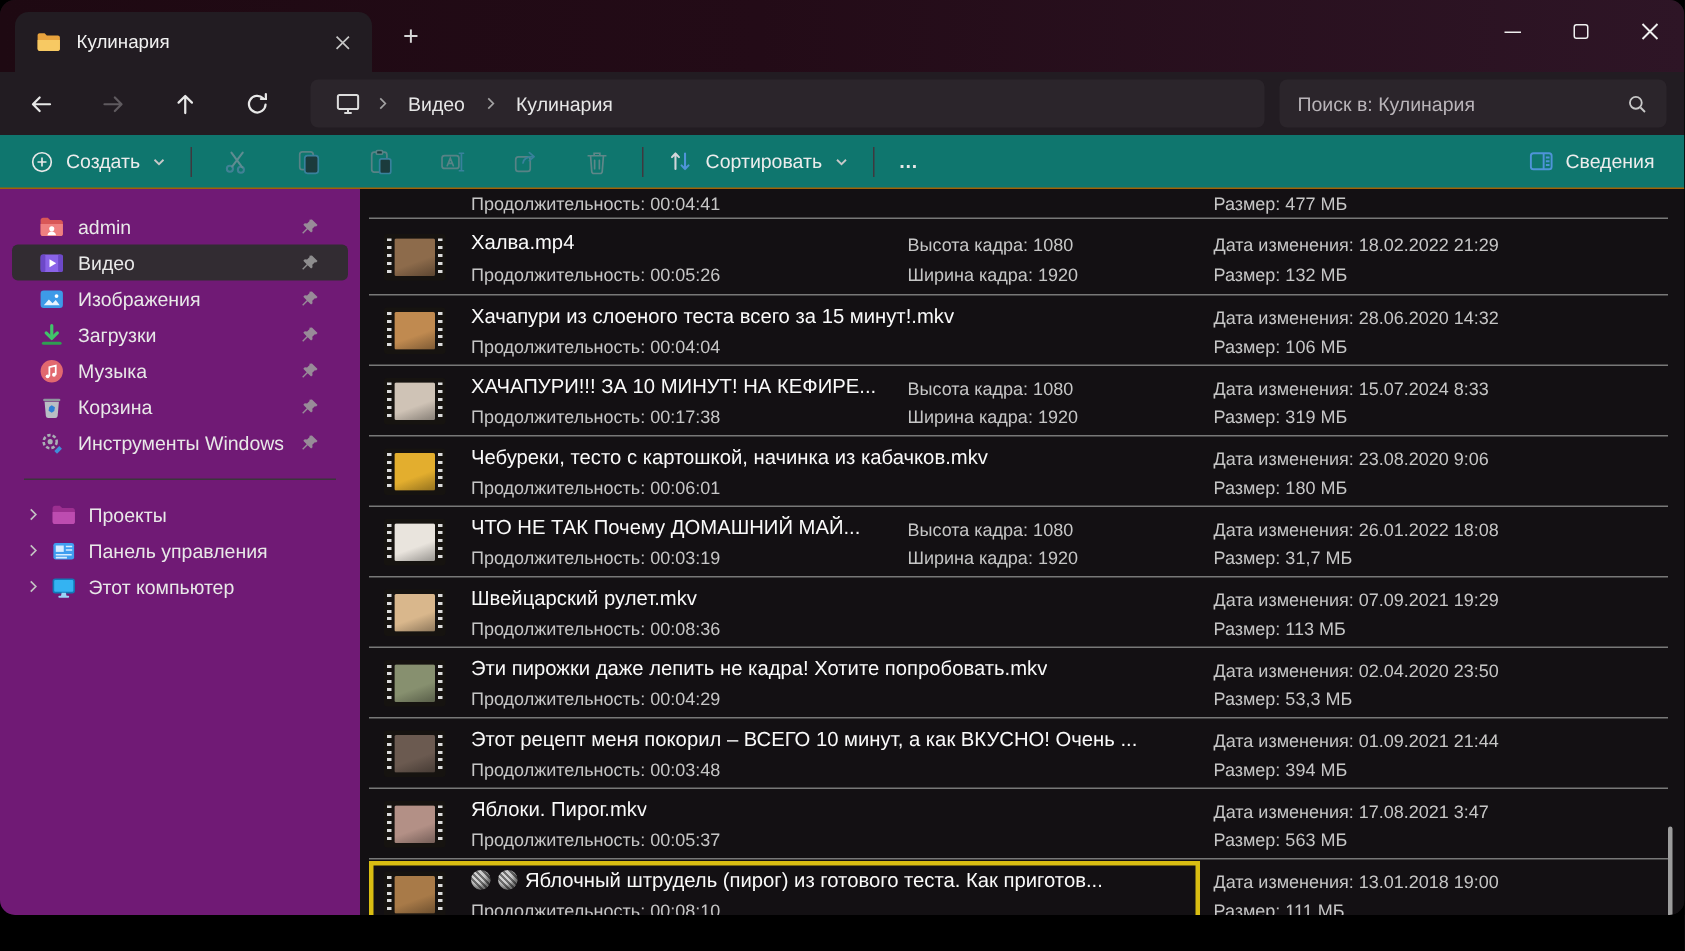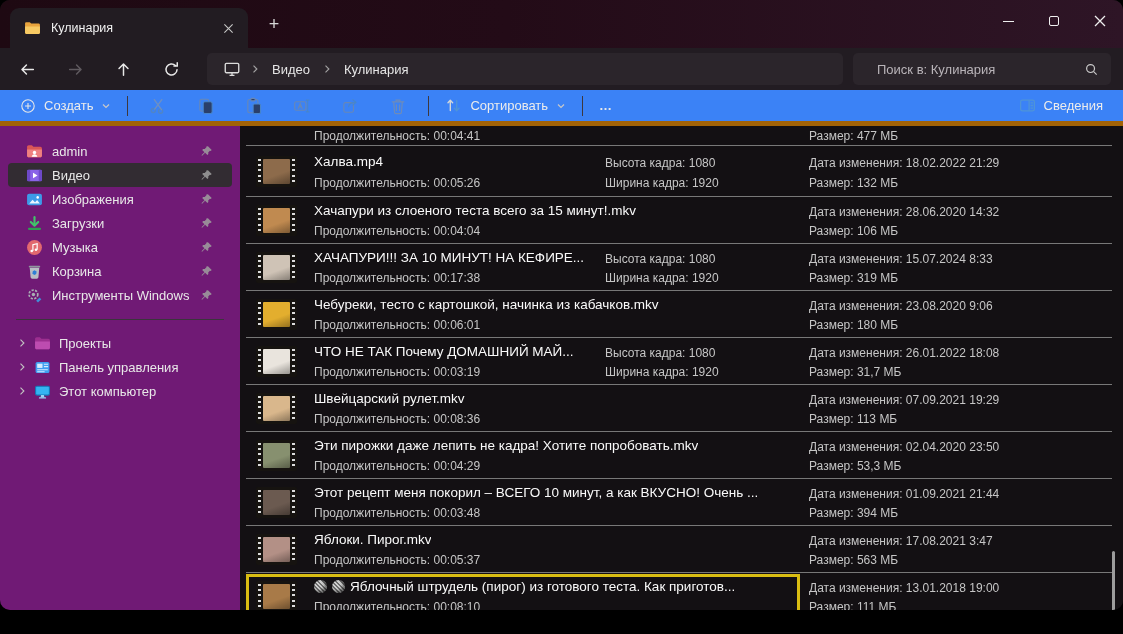--- a/index.html
+++ b/index.html
@@ -30,24 +30,24 @@
     justify-content:center; border-radius:4px; }
   .nav-btn:first-child { margin-left:11px; }
   .crumb-bar { position:absolute; left:207px; top:5px; width:636px; height:32px;
     background:#2b252b; border-radius:5px; display:flex; align-items:center;
     gap:2px; padding:0 10px; color:#e6e6e6; font-size:13px; }
   .crumb { padding:3px 9px; border-radius:4px; white-space:nowrap; }
   .crumb-chev { display:flex; align-items:center; opacity:.85; }
   .search-bar { position:absolute; right:12px; top:5px; width:258px; height:32px;
     background:#2b252b; border-radius:5px; display:flex; align-items:center; padding:0 12px; gap:8px; }
   .search-input { flex:1; background:transparent; border:none; outline:none;
-    color:#c9c9c9; font-size:13px; font-family:"Liberation Sans", sans-serif;margin-left:12px; }
+    color:#c9c9c9; font-size:13px; font-family:"Liberation Sans", sans-serif; }
   .search-input::placeholder { color:#b9b4b9; opacity:1; }
   
-  .toolbar { height:36px; background:#3b82f6; border-bottom:5px solid #a16207;
+  .toolbar { height:36px; background:#0f766e; border-bottom:1px solid #a16207;
     display:flex; align-items:center; padding:0 10px; }
   .tb-btn { display:flex; align-items:center; gap:8px; height:30px; padding:0 10px;
     border-radius:4px; color:#ececec; font-size:13px; white-space:nowrap; }
   .tb-icon-btn { width:48px; height:30px; display:flex; align-items:center; justify-content:center; border-radius:4px; }
   .tb-icon-btn.dim { opacity:.65; }
   .tb-sep { width:1px; height:20px; background:#3e383e; margin:0 6px; }
   .tb-more { letter-spacing:2px; font-weight:bold; color:#e8e8e8; }
   .tb-right { margin-left:auto; }
   
   .main { display:flex; height:508px; }

